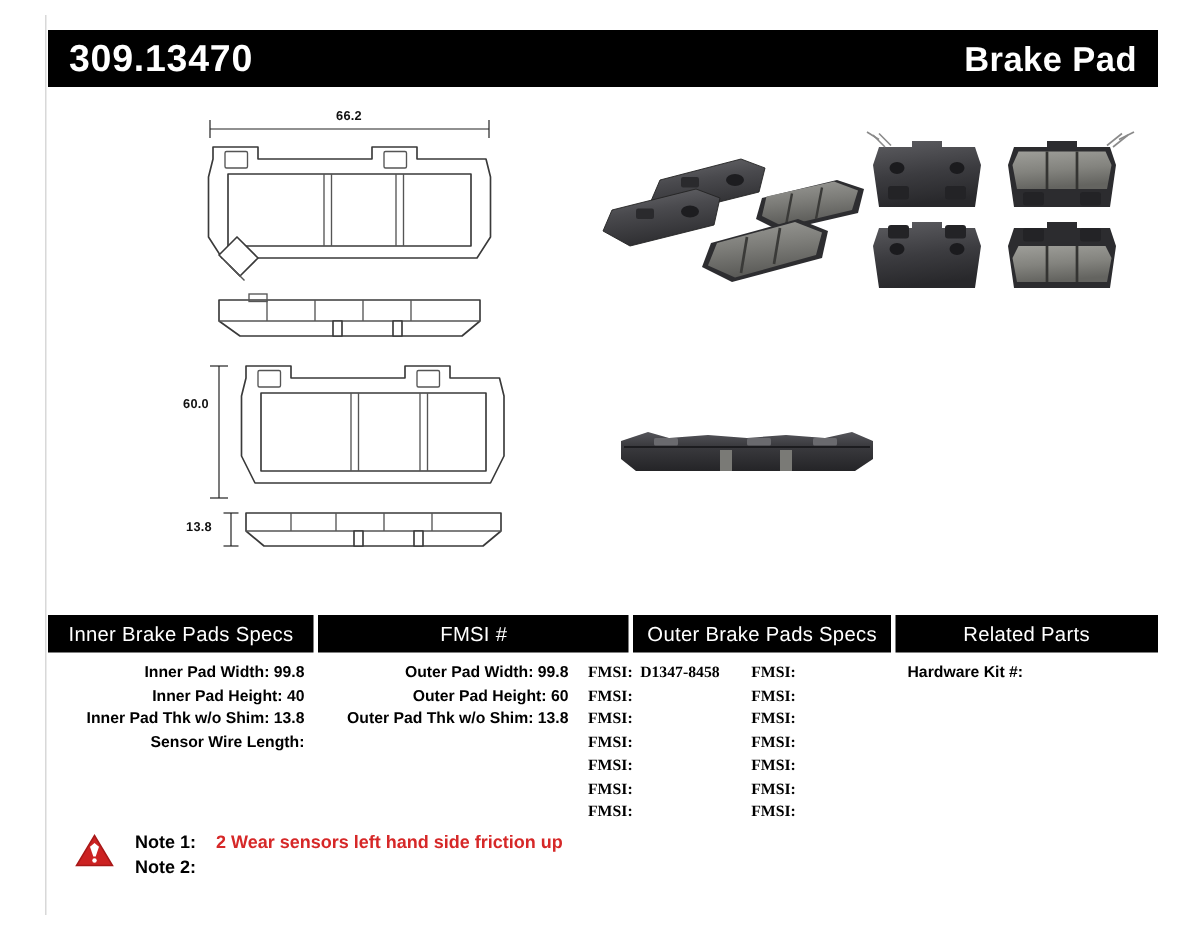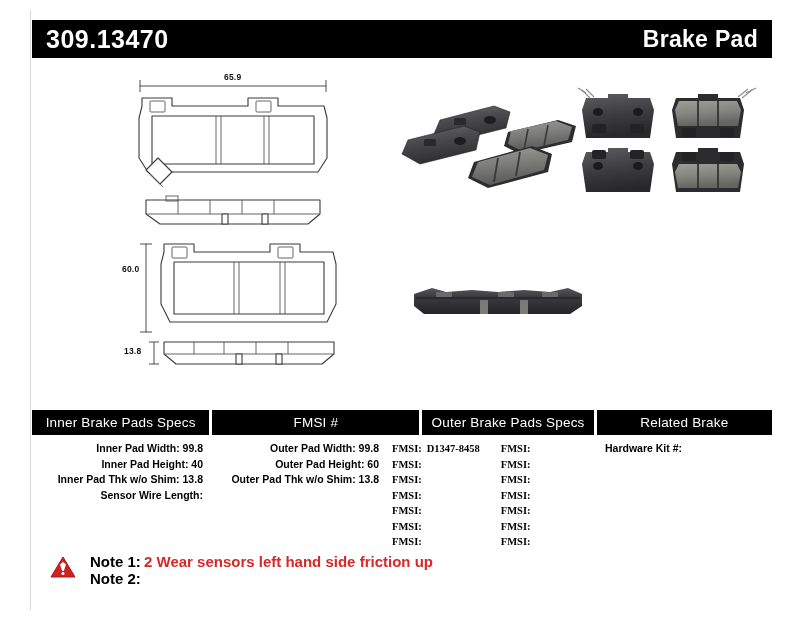--- a/index.html
+++ b/index.html
@@ -165,21 +165,21 @@
   }
   .warn-icon {
     width: 26px; height: 24px;
     margin-right: 14px;
     margin-top: 2px;
     flex: none;
   }
   .note-lines { }
   .note-row {
     display: flex;
-    font-size: 15px;
+    font-size: 12px;
     font-weight: bold;
     line-height: 17px;
     white-space: nowrap;
   }
   .note-label { width: 48px; }
   .note-text-red { color: #d62828; margin-left: 6px; }
   .note-text-blank { margin-left: 6px; }
 </style>
 </head>
 <body>
@@ -225,21 +225,21 @@
 
         <line class="pad-inner-line" x1="88" y1="44" x2="88" y2="92" stroke-width="1.6"></line>
         <line class="pad-inner-line" x1="93" y1="44" x2="93" y2="92" stroke-width="1.6"></line>
         <line class="pad-inner-line" x1="136" y1="44" x2="136" y2="92" stroke-width="1.6"></line>
         <line class="pad-inner-line" x1="141" y1="44" x2="141" y2="92" stroke-width="1.6"></line>
 
         <path class="pad-outline" d="M30,86 L44,100 L32,112 L18,98 Z"></path>
         <line class="pad-inner-line" x1="22" y1="102" x2="32" y2="112"></line>
         <line class="pad-inner-line" x1="25" y1="105" x2="35" y2="115"></line>
       </svg>
-      <span class="dimension-label" style="left:96px; top:0px;">65.9</span>
+      <span class="dimension-label" style="left:96px; top:0px;">66.2</span>
     </div>
 
     <div style="position:absolute; left:106px; top:128px;">
       <svg width="190" height="40" viewBox="0 0 190 40">
         <path class="pad-outline" d="M8,8 L182,8 L182,22 L170,32 L22,32 L8,22 Z"></path>
         <line class="pad-inner-line" x1="8" y1="22" x2="182" y2="22"></line>
         <line class="pad-inner-line" x1="40" y1="8" x2="40" y2="22"></line>
         <line class="pad-inner-line" x1="72" y1="8" x2="72" y2="22"></line>
         <line class="pad-inner-line" x1="104" y1="8" x2="104" y2="22"></line>
         <line class="pad-inner-line" x1="136" y1="8" x2="136" y2="22"></line>
@@ -425,21 +425,21 @@
     </div>
 
   </div>
 
   <div class="spec-table">
 
     <div class="table-header-row">
       <div class="th th-inner">Inner Brake Pads Specs</div>
       <div class="th th-fmsi">FMSI #</div>
       <div class="th th-outer">Outer Brake Pads Specs</div>
-      <div class="th th-related">Related Brake</div>
+      <div class="th th-related">Related Parts</div>
     </div>
 
     <div class="table-body-row">
 
       <div class="td td-inner">
         <div class="spec-line">Inner Pad Width: 99.8</div>
         <div class="spec-line">Inner Pad Height: 40</div>
         <div class="spec-line">Inner Pad Thk w/o Shim: 13.8</div>
         <div class="spec-line">Sensor Wire Length:</div>
       </div>

